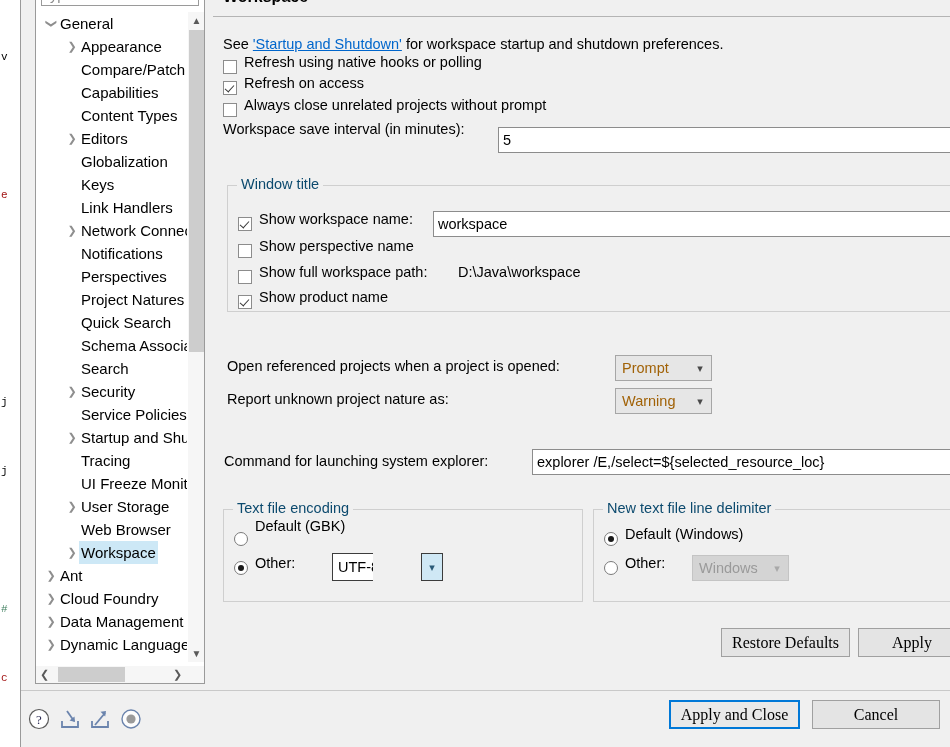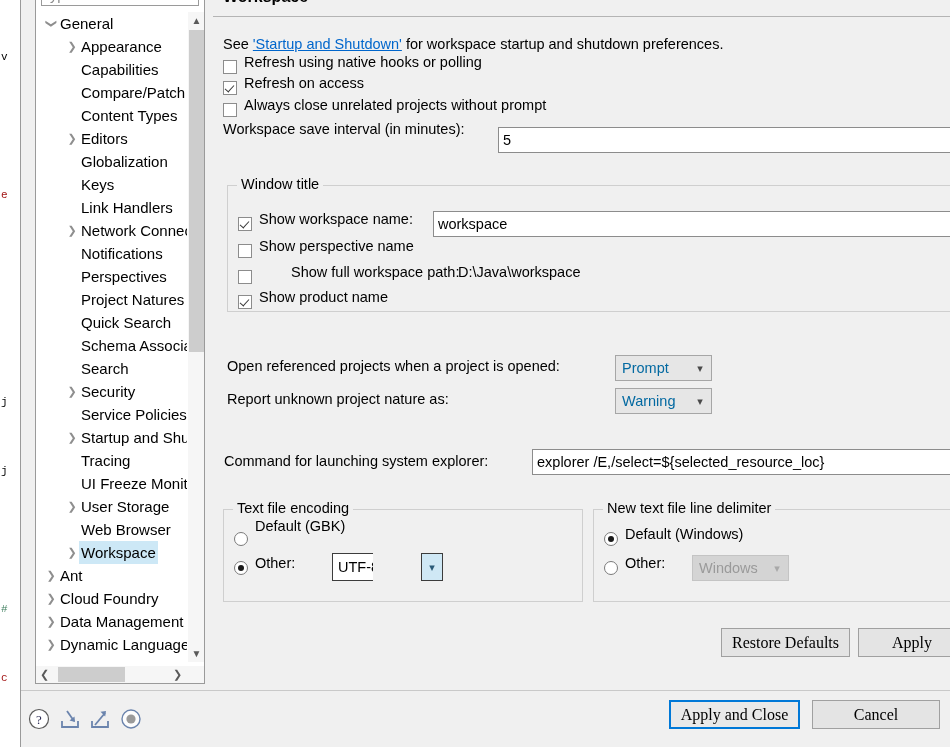--- a/index.html
+++ b/index.html
@@ -260,21 +260,21 @@
     display: flex;
     align-items: center;
     cursor: pointer;
     font-size: 14.5px;
   }
   .combo .ctext {
     flex: 1;
     padding-left: 6px;
     white-space: nowrap;
     overflow: hidden;
-    color: #0369a1;
+    color: #a16207;
   }
   .combo .carrow {
     width: 22px;
     text-align: center;
     color: #4a4a4a;
     font-size: 11px;
   }
   .combo.disabled {
     background: #d4d4d4;
     border-color: #c4c4c4;
@@ -322,21 +322,21 @@
     position: absolute;
     border: 1px solid #cfcfcf;
     box-sizing: border-box;
   }
   .group > .gtitle {
     position: absolute;
     top: -10px; left: 9px;
     background: #f0f0f0;
     padding: 0 4px;
     font-size: 14.5px;
-    color: #000000;
+    color: #0c4a6e;
     white-space: nowrap;
   }
 
   
   .btn {
     position: absolute;
     border: 1px solid #a0a0a0;
     background: #e4e4e4;
     box-sizing: border-box;
     display: flex;
@@ -421,24 +421,24 @@
       <div id="tree-list">
           <div class="tree-item lvl0">
             <span class="tw" style="transform: rotate(90deg);">❯</span>
             <span class="lbl">General</span>
           </div>
           <div class="tree-item lvl1">
             <span class="tw">❯</span>
             <span class="lbl">Appearance</span>
           </div>
           <div class="tree-item lvl1">
+            <span class="lbl">Compare/Patch</span>
+          </div>
+          <div class="tree-item lvl1">
             <span class="lbl">Capabilities</span>
-          </div>
-          <div class="tree-item lvl1">
-            <span class="lbl">Compare/Patch</span>
           </div>
           <div class="tree-item lvl1">
             <span class="lbl">Content Types</span>
           </div>
           <div class="tree-item lvl1">
             <span class="tw">❯</span>
             <span class="lbl">Editors</span>
           </div>
           <div class="tree-item lvl1">
             <span class="lbl">Globalization</span>
@@ -559,21 +559,21 @@
         <div class="gtitle">Window title</div>
 
         <div class="chk on" style="left:10px; top:31px;"></div>
         <div class="static-text" style="left:31px; top:25px;">Show workspace name:</div>
         <div class="tfield" style="left:205px; top:25px; width:525px; height:26px;">workspace</div>
 
         <div class="chk" style="left:10px; top:58px;"></div>
         <div class="static-text" style="left:31px; top:52px;">Show perspective name</div>
 
         <div class="chk" style="left:10px; top:84px;"></div>
-        <div class="static-text" style="left:31px; top:78px;margin-left:32px;">Show full workspace path:</div>
+        <div class="static-text" style="left:31px; top:78px;">Show full workspace path:</div>
         <div class="static-text" style="left:230px; top:78px;">D:\Java\workspace</div>
 
         <div class="chk on" style="left:10px; top:109px;"></div>
         <div class="static-text" style="left:31px; top:103px;">Show product name</div>
       </div>
 
       <div class="static-text" style="left:14px; top:341px;">Open referenced projects when a project is opened:</div>
       <div class="combo" style="left:402px; top:338px; width:97px; height:26px;">
         <span class="ctext">Prompt</span>
         <span class="carrow">▾</span>

